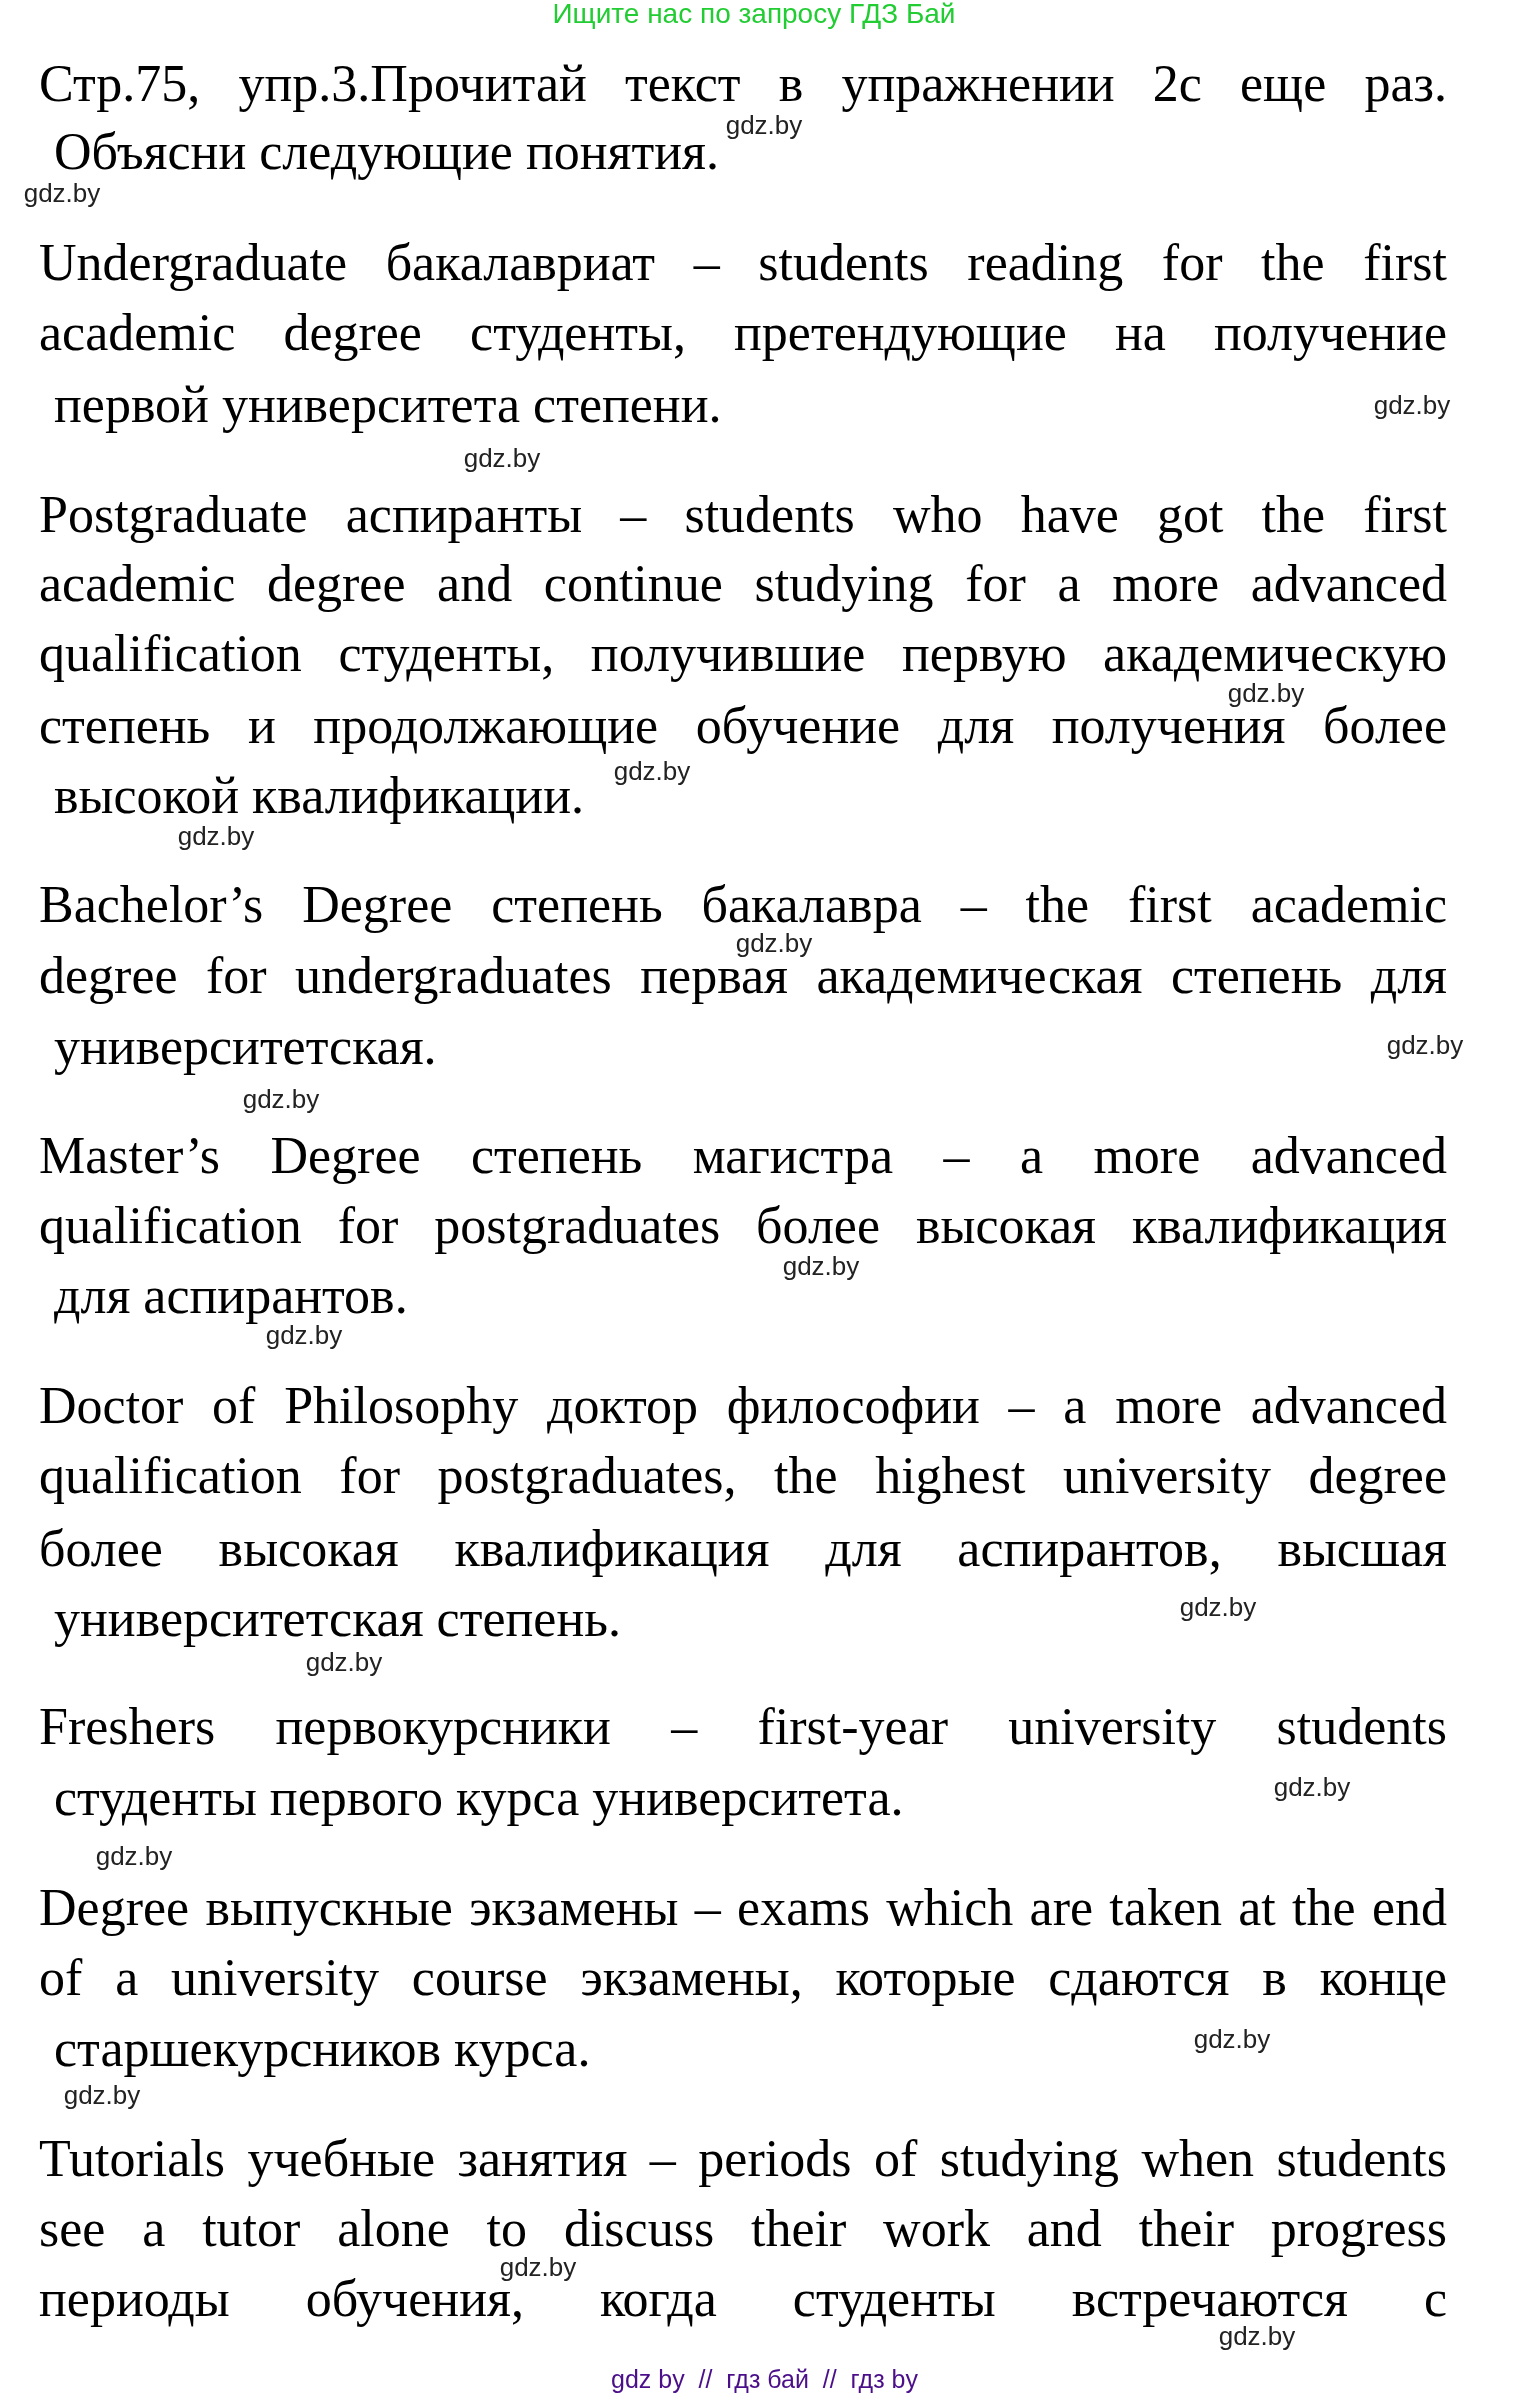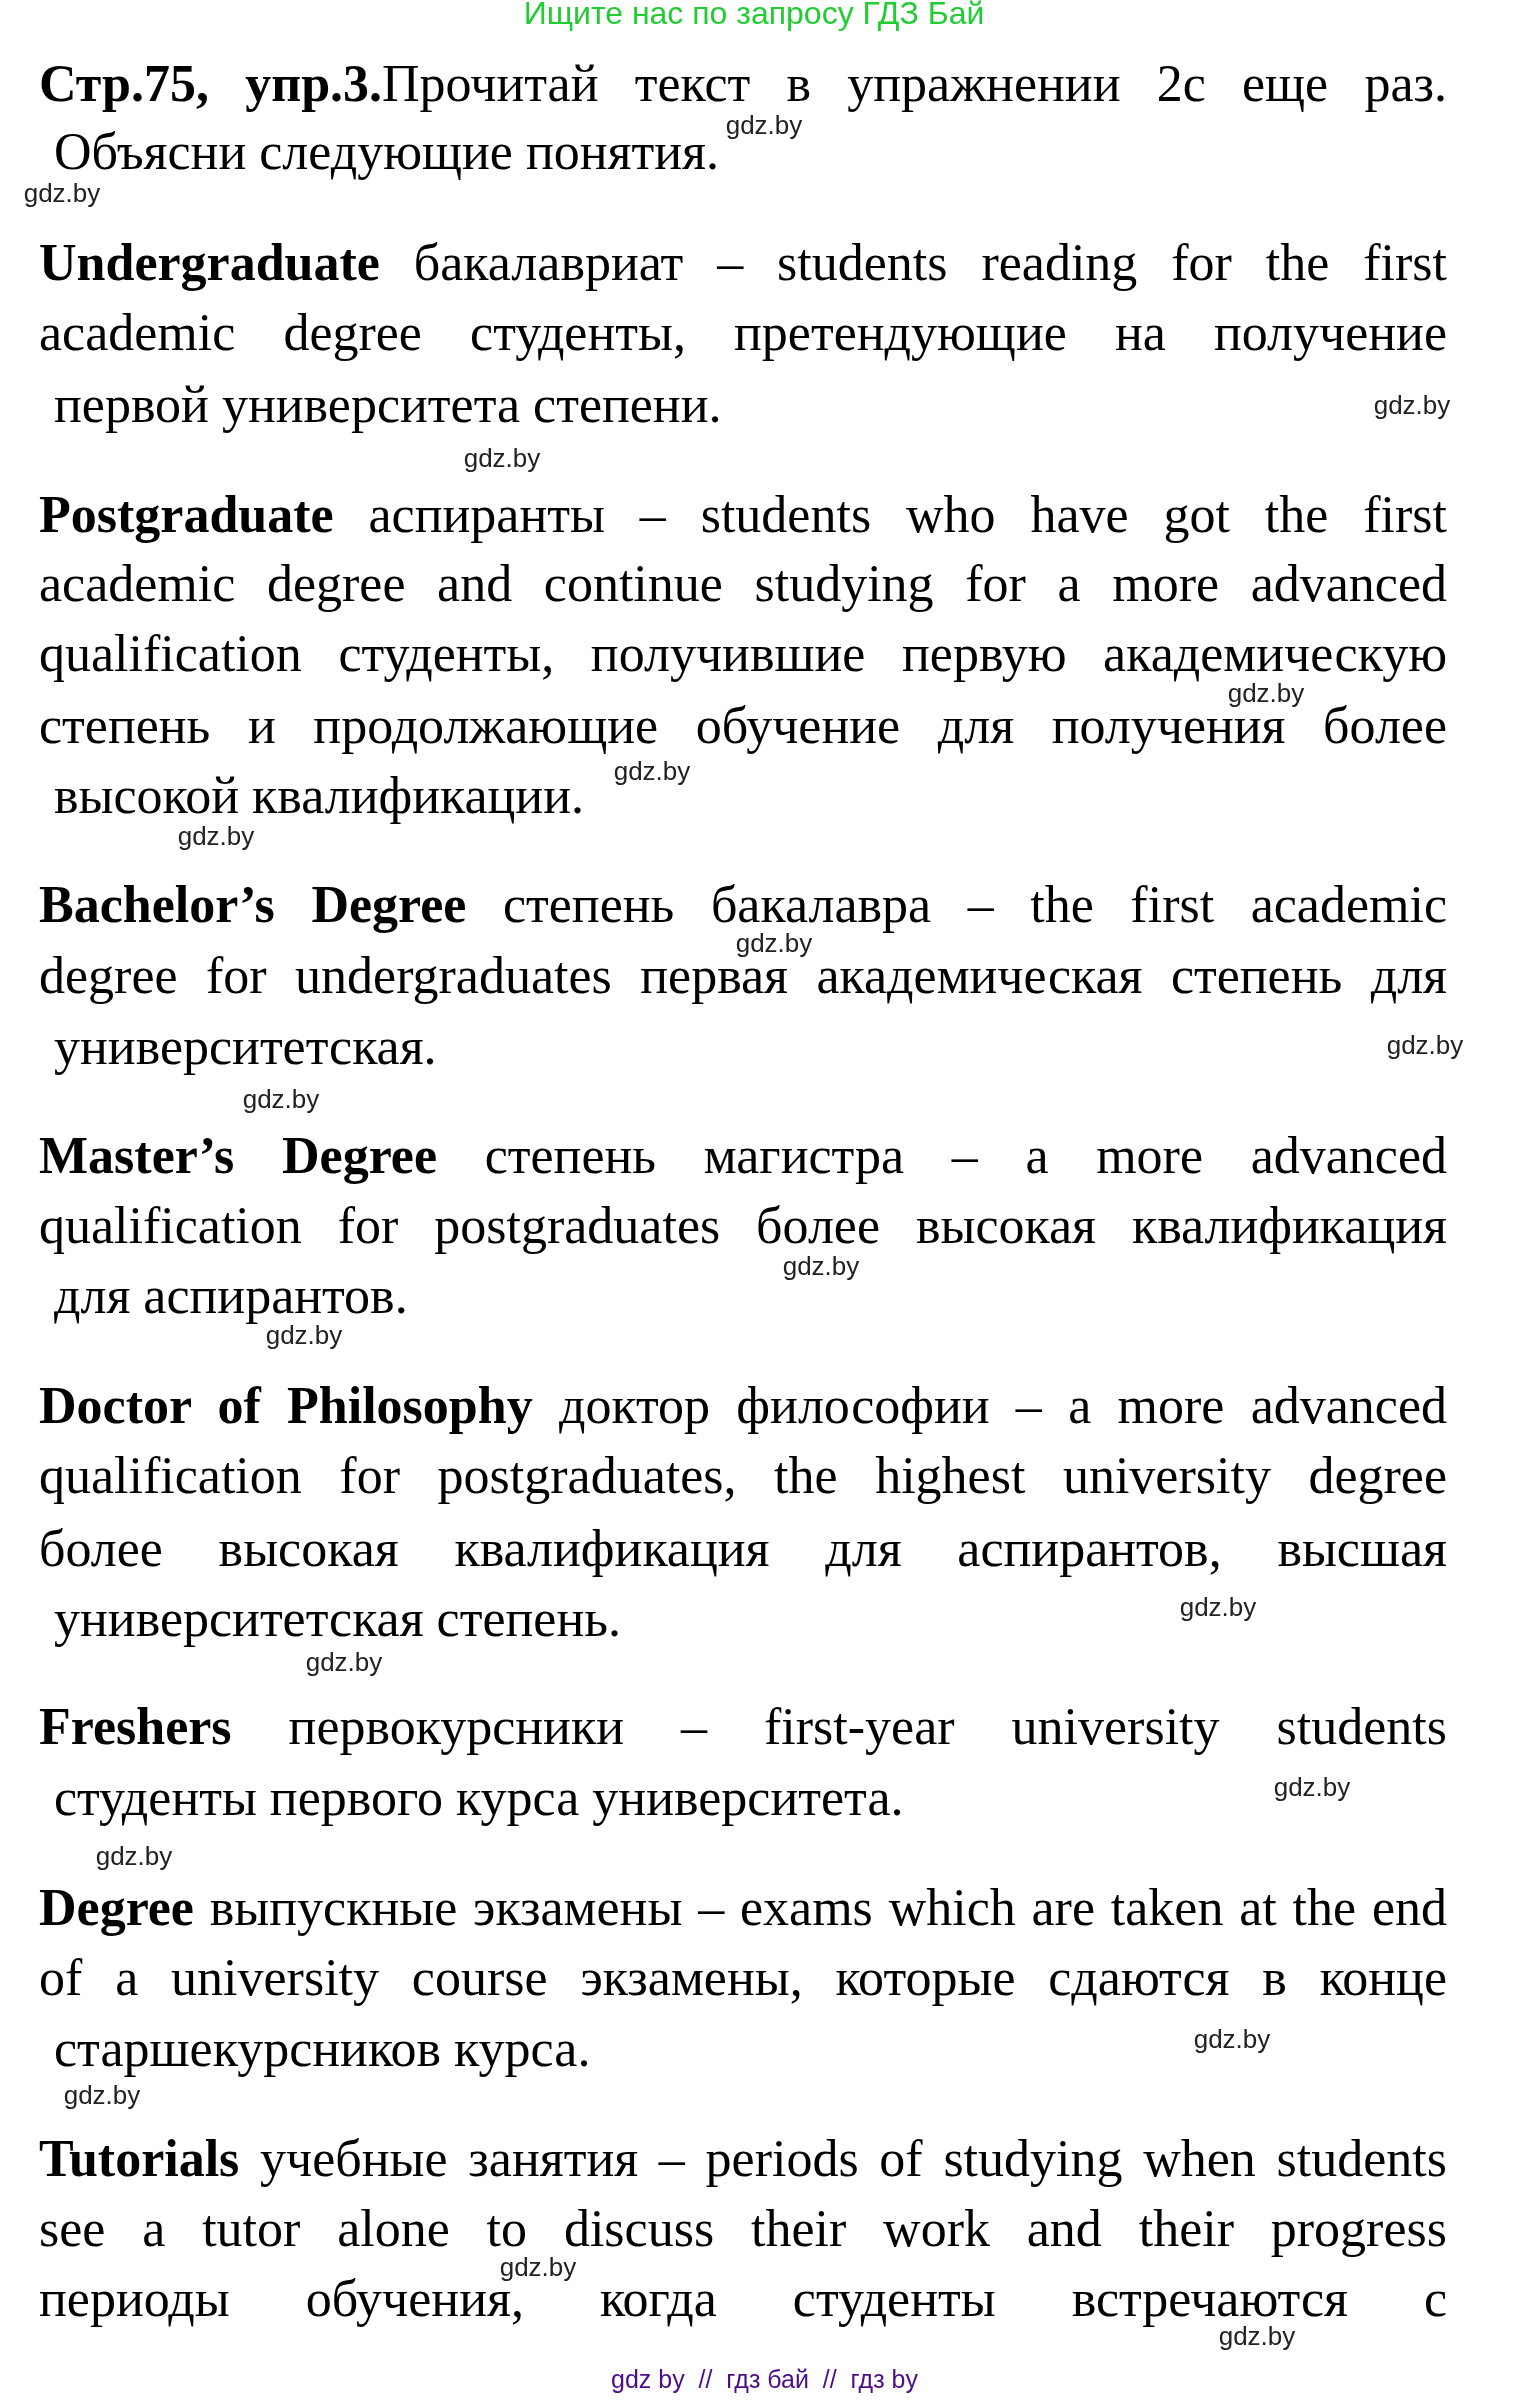--- a/index.html
+++ b/index.html
@@ -1,29 +1,29 @@
 <!DOCTYPE html>
 <html style="font-size:14.7px"><head>
 <meta charset="utf-8">
 <style>
   html, body { margin: 0; padding: 0; background: #ffffff; }
   body { width: 1529px; height: 2401px; position: relative; overflow: hidden; }
   .top-banner {
     position: absolute; left: 0; top: 0; width: 1508px; height: 27.6px;
     text-align: center; font-family: "Liberation Sans", sans-serif;
-    font-size: 32px; line-height: 27.6px; color: #22cc33;
+    font-size: 28px; line-height: 27.6px; color: #22cc33;
   }
   .line {
     position: absolute; left: 39px; width: 1408px; height: 66px;
     font-family: "Liberation Serif", serif; font-size: 52px; line-height: 66px;
     color: #000; white-space: nowrap; overflow: visible;
     text-align: justify; text-align-last: justify;
   }
   .line.last { text-align-last: left; margin-left: 15px; }
-  .line b { font-weight: bold; }
+  .line b { font-weight: normal; }
   .wm {
     position: absolute; font-family: Liberation Sans, sans-serif;
     font-size: 26px; line-height: 29px; color: #222; white-space: nowrap;
     transform: translate(-50%, -50%);
   }
   .footer {
     position: absolute; left: 0; top: 2365px; width: 1529px; height: 29px;
     text-align: center; font-family: Liberation Sans, sans-serif;
     font-size: 25px; line-height: 29px; color: #4b0f8a; white-space: pre;
   }

